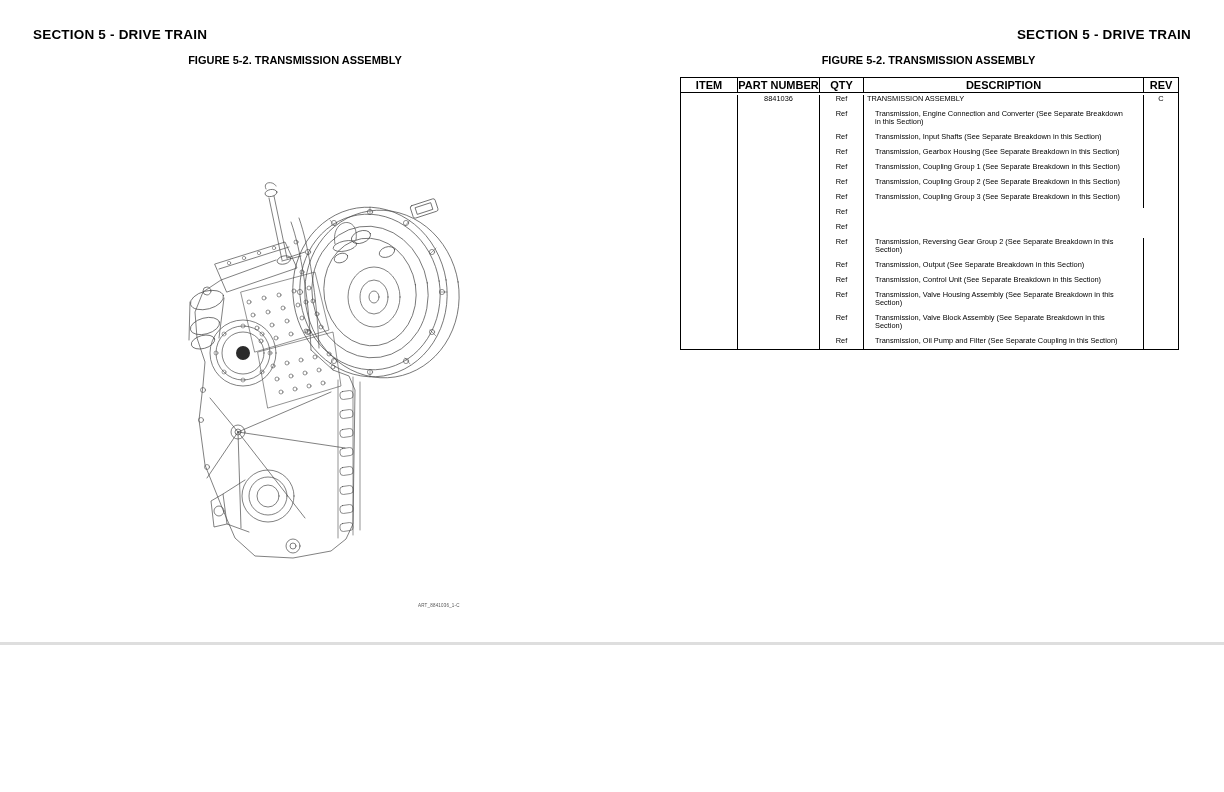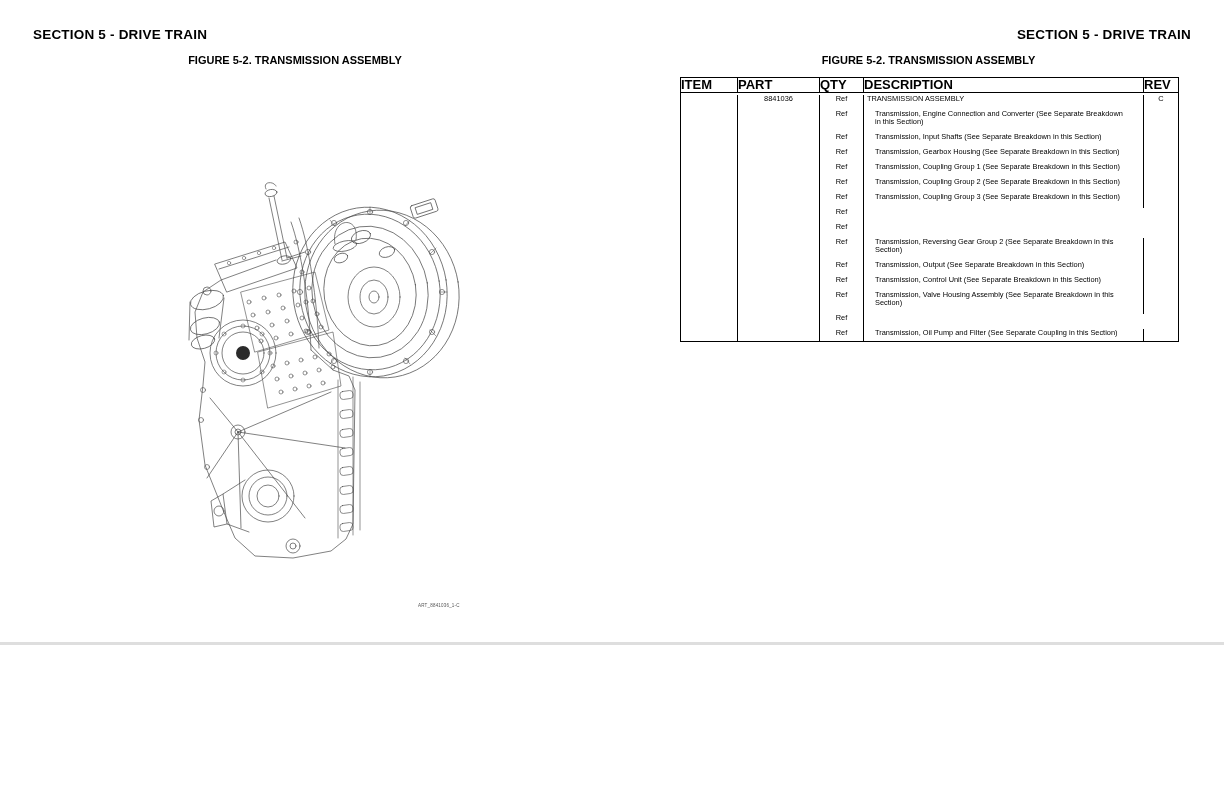--- a/index.html
+++ b/index.html
@@ -34,21 +34,21 @@
   }
 
   
   .ptable {
     position:absolute; left:68px; top:77px; width:497px;
     border:1px solid #000; box-sizing:content-box; background:#fff;
   }
   .thead, .trow { display:grid; grid-template-columns:57px 82px 44px 280px 34px; }
   .thead { border-bottom:1px solid #000; }
   .th {
-    font-size:13px; font-weight:bold; text-align:left; line-height:14px;
+    font-size:11px; font-weight:bold; text-align:center; line-height:14px;
     height:14px; border-right:1px solid #000; overflow:hidden;
   }
   .th:last-child { border-right:none; }
   .tbody { padding-top:2px; }
   .cell {
     font-size:7.4px; line-height:8px; border-right:1px solid #000;
     padding-bottom:7px; box-sizing:border-box;
   }
   .c-rev { border-right:none; text-align:center; }
   .c-item { }
@@ -381,20 +381,21 @@
             <div class="cell c-item"></div>
             <div class="cell c-part"></div>
             <div class="cell c-qty">Ref</div>
             <div class="cell c-desc indent">Transmission, Valve Housing Assembly (See Separate Breakdown in this Section)</div>
             <div class="cell c-rev"></div>
           </div>
           <div class="trow">
             <div class="cell c-item"></div>
             <div class="cell c-part"></div>
             <div class="cell c-qty">Ref</div>
+            <div class="cell c-desc indent">Transmission, Valve Block Assembly (See Separate Breakdown in this Section)</div>
             <div class="cell c-rev"></div>
           </div>
           <div class="trow">
             <div class="cell c-item"></div>
             <div class="cell c-part"></div>
             <div class="cell c-qty">Ref</div>
             <div class="cell c-desc indent">Transmission, Oil Pump and Filter (See Separate Coupling in this Section)</div>
             <div class="cell c-rev"></div>
           </div>
         </div>

